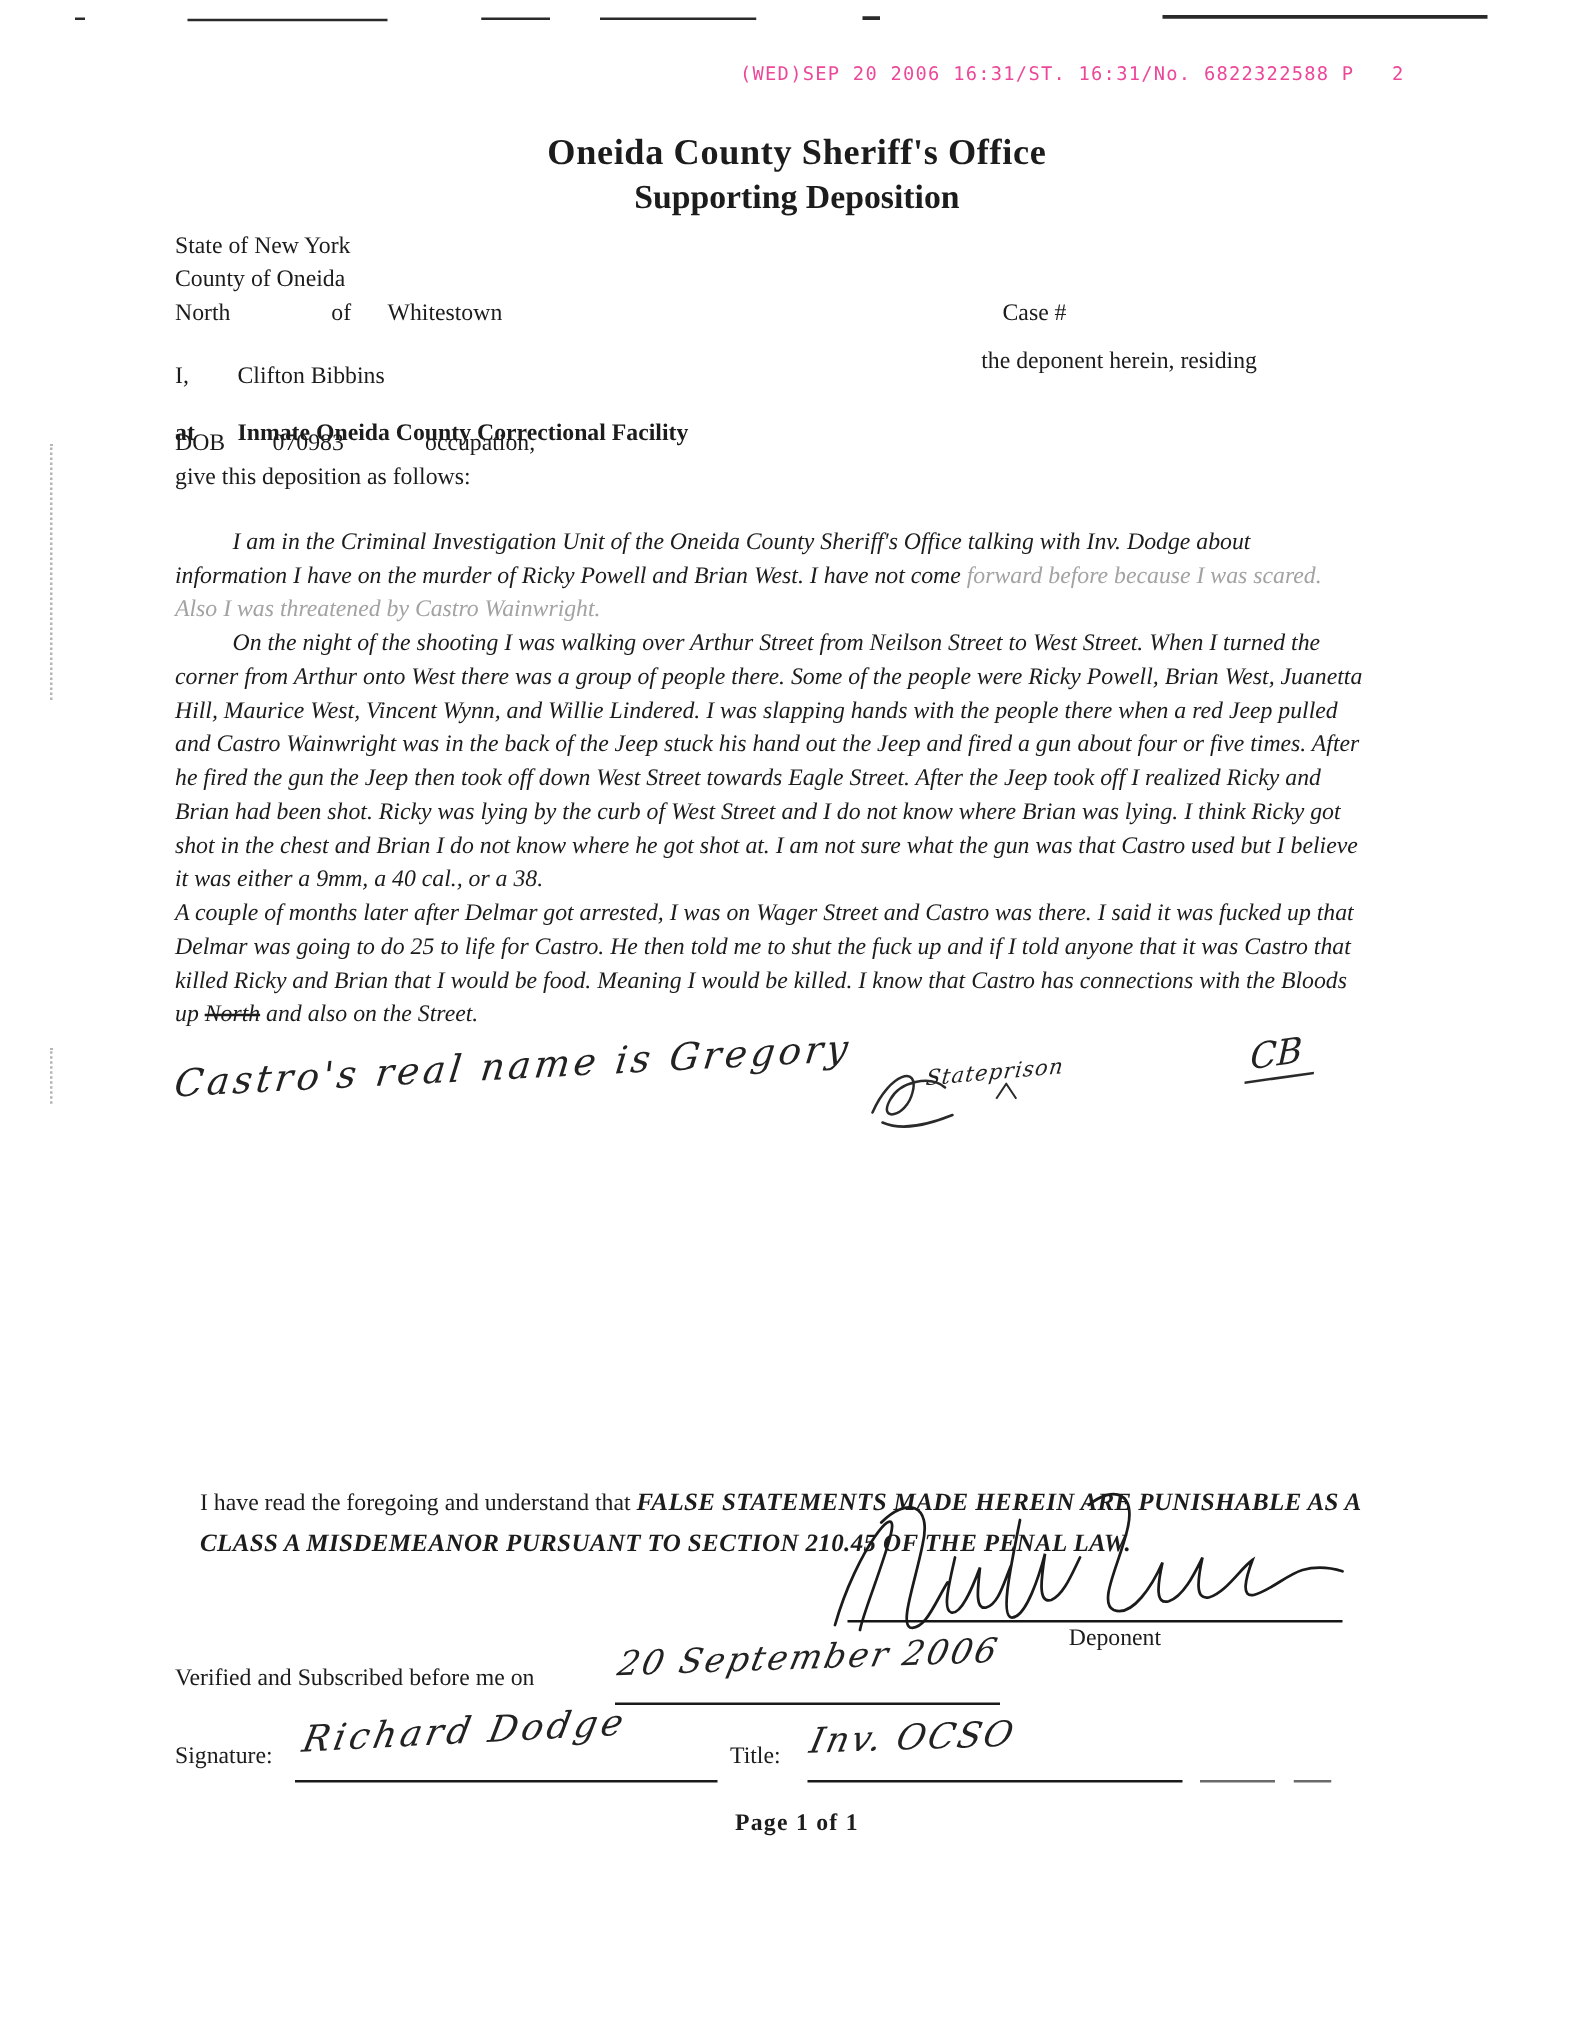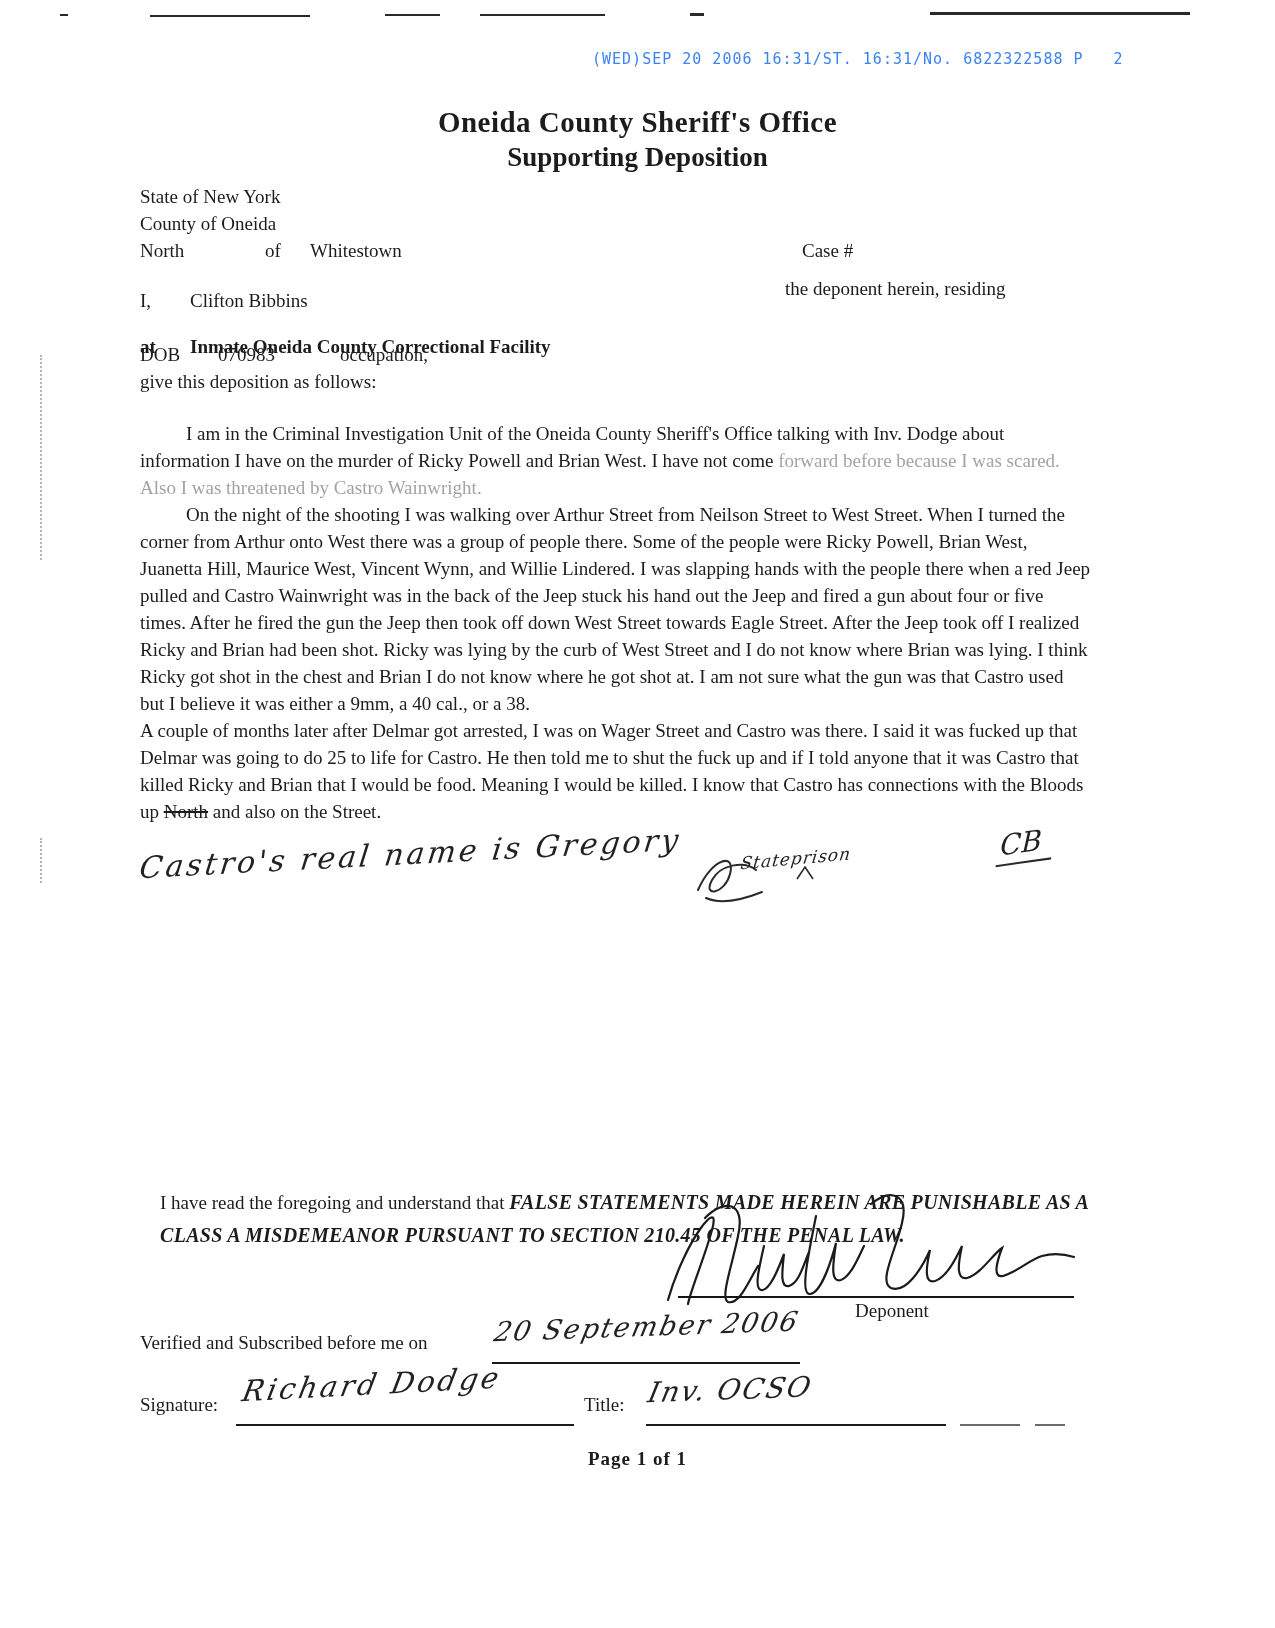--- a/index.html
+++ b/index.html
@@ -14,31 +14,31 @@
     overflow: hidden;
   }
   
   .dash { position: absolute; background: #2a2a2a; }
   .vline { position: absolute; width: 0; border-left: 2px dotted #b5b5b5; }
 
   .fax-header {
     position: absolute; left: 592px; top: 50px;
     font-family: "DejaVu Sans Mono", monospace;
     font-size: 15px; letter-spacing: 1px;
-    color: #3b82f6; white-space: pre;
+    color: #ec4899; white-space: pre;
   }
   .title-block { position: absolute; left: 0; top: 106px; width: 100%; text-align: center; }
   .title-line1 { font-size: 29px; font-weight: bold; letter-spacing: 0.5px; }
   .title-line2 { font-size: 27px; font-weight: bold; margin-top: 3px; }
 
   .line { position: absolute; font-size: 19px; white-space: pre; }
 
   .statement-body {
     position: absolute; left: 140px; top: 420px; width: 952px;
-    font-size: 19px; line-height: 27px; text-align: left;
+    font-size: 19px; line-height: 27px; text-align: left; font-style: italic;
   }
   .statement-body p { margin: 0; }
   .indent { text-indent: 46px; }
   .faded { color: #a3a3a3; }
   .strike { text-decoration: line-through; text-decoration-thickness: 2px; }
 
   .hw { font-family: "DejaVu Serif", serif; font-style: italic; color: #222; white-space: nowrap; }
   .hw-note {
     position: absolute; left: 142px; top: 850px;
     font-size: 30px; letter-spacing: 3px;

